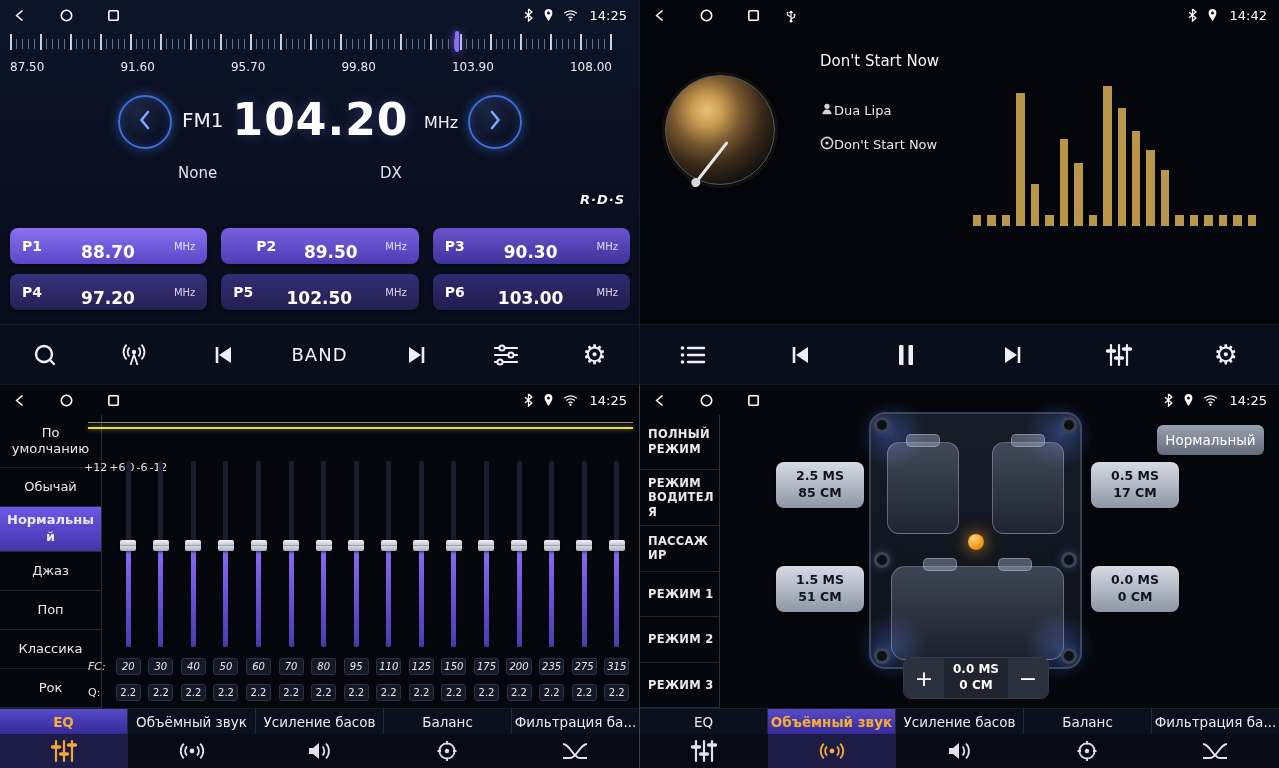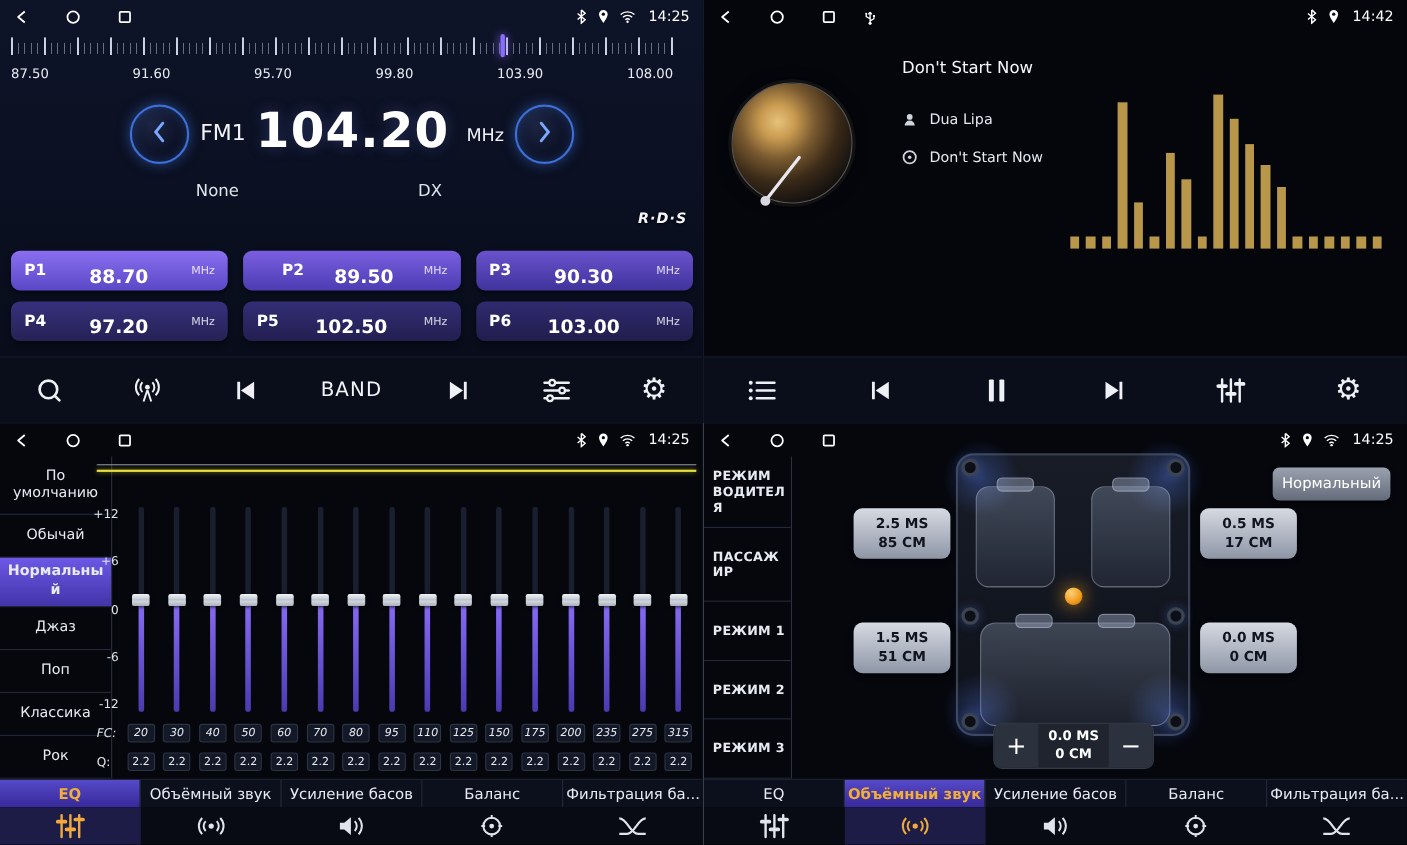--- a/index.html
+++ b/index.html
@@ -68,21 +68,21 @@
   
   .album { position:absolute; left:25px; top:75px; width:110px; height:110px; border-radius:50%;
     border:1px solid #5a5a5a;
     background:radial-gradient(circle at 38% 32%,#e8c27a 0%,#c89a50 16%,#7a5a30 34%,#3a2a18 55%,#161210 76%,#0a0a0a 100%);
     box-shadow:0 0 0 3px #111, 0 0 14px rgba(0,0,0,.8); }
   .stylus { position:absolute; left:60px; top:66px; width:3px; height:52px; background:#e8e8ee;
     border-radius:2px; transform:rotate(38deg); transform-origin:top center; }
   .stylus::before { content:""; position:absolute; left:-3px; bottom:-4px; width:9px; height:9px;
     border-radius:50%; background:#d8d8de; }
   .song-title { position:absolute; left:180px; top:52px; font-size:15px; color:#f4f6fa; }
-  .meta-row { position:absolute; left:180px; display:flex; gap:11px; font-size:13px; color:#e5e8ef; }
+  .meta-row { position:absolute; left:180px; display:flex; align-items:center; font-size:13px; color:#e5e8ef; }
   #artist-row { top:102px; } #album-row { top:136px; }
   .spectrum { position:absolute; left:333px; top:86px; width:283px; height:140px;
     display:flex; align-items:flex-end; gap:6px; }
   .sbar { flex:1; background:#b8964a; min-height:6px; }
   .progress-row { position:absolute; left:30px; right:12px; top:270px; height:32px;
     display:flex; align-items:center; gap:15px; }
   .ptime { font-size:12px; color:#e8ebf2; }
   .pbar { flex:1; height:4px; background:#3c414d; border-radius:2px; position:relative; cursor:pointer; }
   .pbar-fill { height:100%; background:#c7a14b; border-radius:2px; width:0; }
   .pbar-knob { position:absolute; top:50%; transform:translate(-50%,-50%); width:13px; height:13px;
@@ -106,21 +106,21 @@
     justify-content:center; text-align:center; font-size:13px; color:#e8eaf2; padding:4px 4px;
     overflow-wrap:anywhere; cursor:pointer; line-height:1.25; }
   .side-item.active { background:linear-gradient(180deg,#6c58e6,#4334a8); font-weight:bold; }
   #q-eq .side-item:nth-child(1){ flex:1.45; }
   #q-eq .side-item:nth-child(3){ flex:1.2; }
   .eq-plot { position:absolute; left:84px; top:30px; right:0; bottom:60px; }
   .curve-gray { position:absolute; left:4px; right:6px; top:7px; height:1px; background:#8a8f99; }
   .curve-yellow { position:absolute; left:4px; right:6px; top:12px; height:2px; background:#e6e03a;
     box-shadow:0 0 5px rgba(230,224,58,.6); }
   .db-scale { position:absolute; left:0; top:46px; height:186px; width:26px; display:flex;
-    flex-direction:column; justify-content:space-between; font-size:11px; color:#dfe3ec; text-align:right; }
+    justify-content:space-between; font-size:11px; color:#dfe3ec; text-align:right; }
   .db-scale div { padding-right:2px; }
   .sliders-row { position:absolute; left:28px; right:6px; top:46px; height:186px; display:flex; }
   .band-col { flex:1; display:flex; justify-content:center; cursor:pointer; }
   .vtrack { position:relative; width:5px; height:100%; background:#1a1f30; border-radius:2px; }
   .vfill { position:absolute; left:0; right:0; bottom:0; height:55%;
     background:linear-gradient(180deg,#8a6cf8,#4a3ab0); border-radius:2px; }
   .vknob { position:absolute; left:50%; transform:translateX(-50%); top:calc(45% - 5px);
     width:16px; height:11px; border-radius:2px;
     background:linear-gradient(180deg,#f2f4f7 0%,#c4cad4 45%,#9aa1ad 50%,#d6dae1 55%,#aab0bb 100%);
     box-shadow:0 1px 3px rgba(0,0,0,.7); }
@@ -807,20 +807,21 @@
           <svg width="15" height="12" viewBox="0 0 15 12">
             <path d="M1.2 4.2a9.5 9.5 0 0 1 12.6 0M3.3 6.6a6.2 6.2 0 0 1 8.4 0M5.5 9a3 3 0 0 1 4 0" fill="none" stroke="#fff" stroke-width="1.3"></path>
             <circle cx="7.5" cy="10.8" r="1.1" fill="#fff"></circle>
           </svg>
         </span>
       <span class="time">14:25</span>
     </div>
   </div>
 
   <div class="side-bar">
+    <div class="side-item">ПОЛНЫЙ РЕЖИМ</div>
     <div class="side-item">РЕЖИМ ВОДИТЕЛЯ</div>
     <div class="side-item">ПАССАЖИР</div>
     <div class="side-item">РЕЖИМ 1</div>
     <div class="side-item">РЕЖИМ 2</div>
     <div class="side-item">РЕЖИМ 3</div>
   </div>
 
   <div class="preset-btn">Нормальный</div>
 
   <div class="car-panel">

